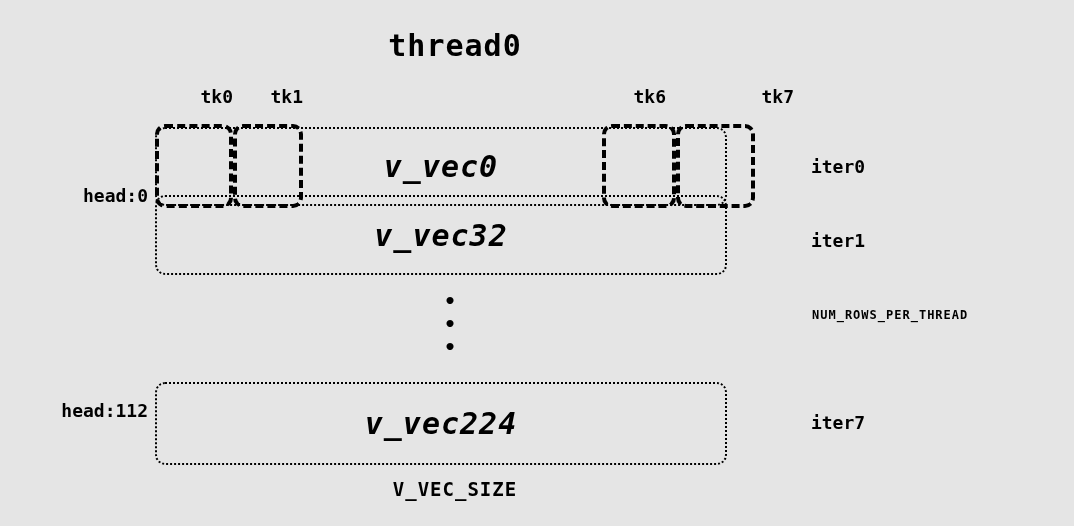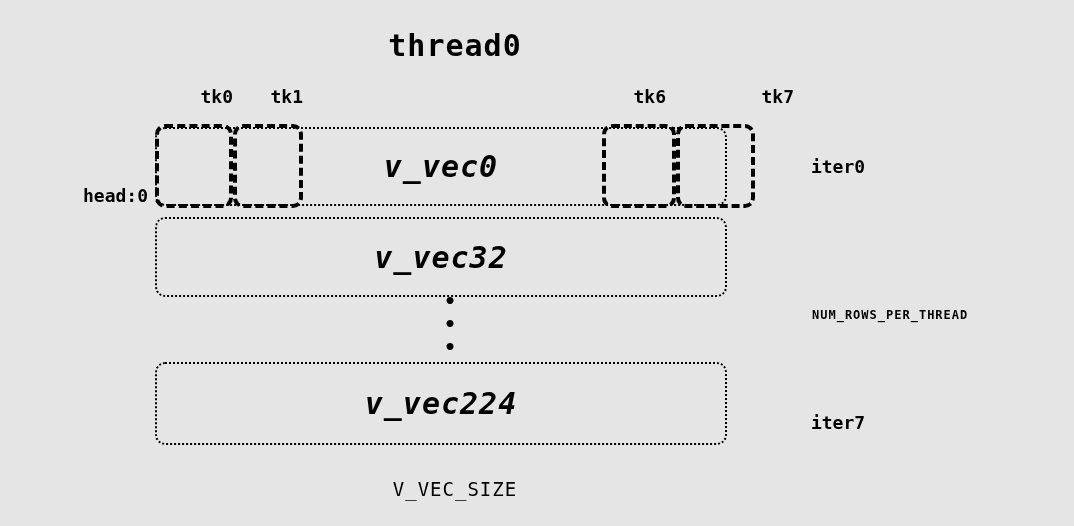--- a/index.html
+++ b/index.html
@@ -24,22 +24,22 @@
   .tk-label.t1 { left: 233px; width: 70px; }
   .tk-label.t6 { left: 592px; width: 74px; }
   .tk-label.t7 { left: 716px; width: 78px; }
   .vrow {
     position: absolute; left: 155px; width: 572px;
     border: 2px dotted #000; border-radius: 10px; box-sizing: border-box;
     display: flex; align-items: center; justify-content: center;
     background: transparent;
   }
   .vrow.r0 { top: 127px; height: 79px; }
-  .vrow.r1 { top: 217px; height: 80px; }
-  .vrow.r2 { top: 362px; height: 83px; }
+  .vrow.r1 { top: 195px; height: 80px; }
+  .vrow.r2 { top: 382px; height: 83px; }
   .vec-text {
     font-size: 30px; font-weight: bold; font-style: italic; letter-spacing: 1px;
   }
   .tkbox {
     position: absolute; top: 124px; height: 84px;
     border: 4px dashed #000; border-radius: 10px; box-sizing: border-box;
     background: transparent;
   }
   .tkbox.b0 { left: 155px; width: 78px; }
   .tkbox.b1 { left: 233px; width: 70px; }
@@ -63,21 +63,21 @@
     position: absolute; left: 425px; top: 290px; width: 50px;
     text-align: center; font-size: 20px; line-height: 23px; font-weight: bold;
   }
   .ellipsis span { display: block; }
   .side-label {
     position: absolute; left: 812px; top: 308px;
     font-size: 12px; font-weight: bold; letter-spacing: 1px; white-space: nowrap;
   }
   .bottom-label {
     position: absolute; left: 0; top: 478px; width: 910px;
-    text-align: center; font-size: 19px; font-weight: normal; letter-spacing: 1px;
+    text-align: center; font-size: 19px; font-weight: bold; letter-spacing: 1px;
   }
 </style>
 </head>
 <body>
 
 <div class="canvas">
 
   <div class="title">thread0</div>
 
   <div class="tk-label t0">tk0</div>
@@ -94,22 +94,24 @@
   <div class="vrow r2">
     <span class="vec-text">v_vec224</span>
   </div>
 
   <div class="tkbox b0"></div>
   <div class="tkbox b1"></div>
   <div class="tkbox b6"></div>
   <div class="tkbox b7"></div>
 
   <div class="head-label h0">head:0</div>
+  <div class="head-label h2">head:112</div>
 
   <div class="iter-label i0">iter0</div>
+  <div class="iter-label i1">iter1</div>
   <div class="iter-label i2">iter7</div>
 
   <div class="ellipsis">
     <span>•</span>
     <span>•</span>
     <span>•</span>
   </div>
 
   <div class="side-label">NUM_ROWS_PER_THREAD</div>
 

